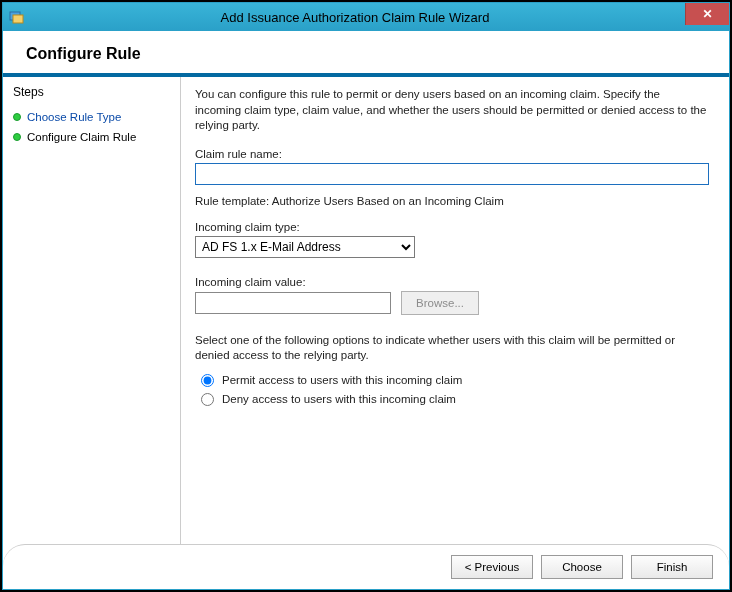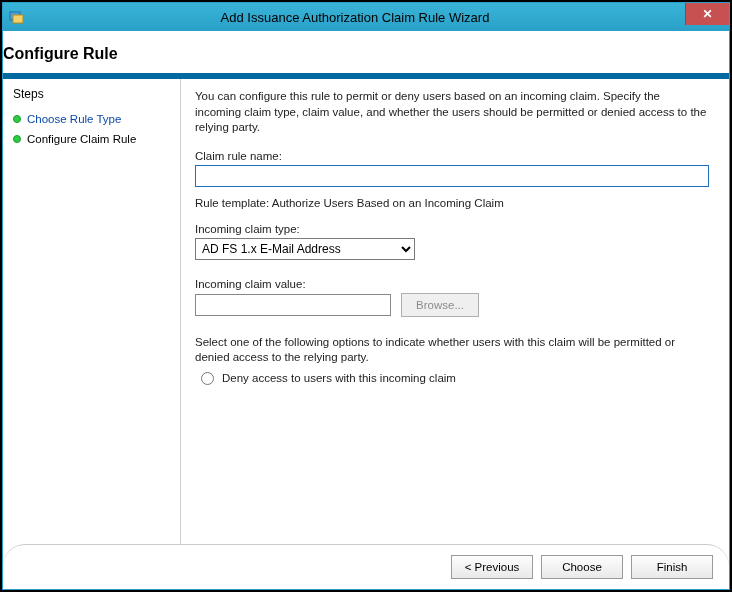--- a/index.html
+++ b/index.html
@@ -61,22 +61,22 @@
     align-self: flex-start;
     height: 22px;
   }
   .content {
     flex: 1;
     display: flex;
     flex-direction: column;
     background: #fff;
   }
   .header {
-    padding: 14px 12px 10px 0;
-    border-bottom: 6px solid #0369a1;
+    padding: 14px 12px 10px 23px;
+    border-bottom: 4px solid #0369a1;
   }
   .header h1 {
     margin: 0;
     font-size: 16px;
     font-weight: 700;
   }
   .body {
     flex: 1;
     display: flex;
     flex-direction: row;
@@ -238,20 +238,24 @@
         <div class="label">Incoming claim value:</div>
         <div class="row-inline">
           <input type="text" class="short-input" value="" style="">
           <button class="browse-btn" disabled="">Browse...</button>
         </div>
 
         <div class="section-gap"></div>
 
         <div style="line-height:1.35;">Select one of the following options to indicate whether users with this claim will be permitted or denied access to the relying party.</div>
 
+        <div class="radio-row" style="margin-top:10px;">
+          <input type="radio" name="access" checked="" style="">
+          <span>Permit access to users with this incoming claim</span>
+        </div>
 
         <div class="radio-row">
           <input type="radio" name="access" style="">
           <span>Deny access to users with this incoming claim</span>
         </div>
 
       </div>
     </div>
 
     <div class="footer">

